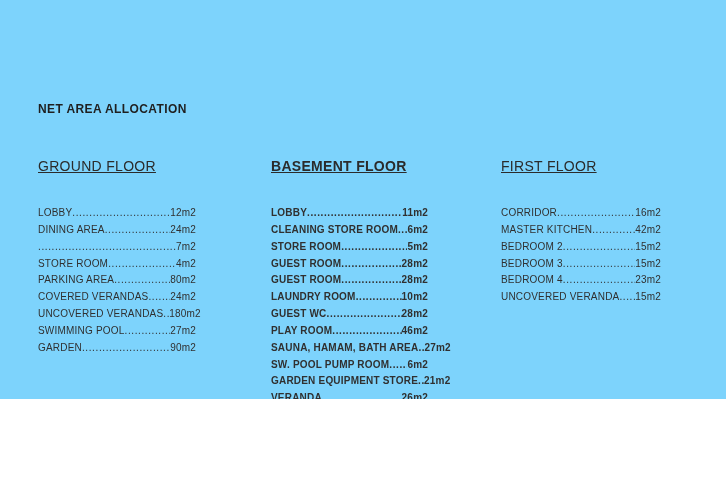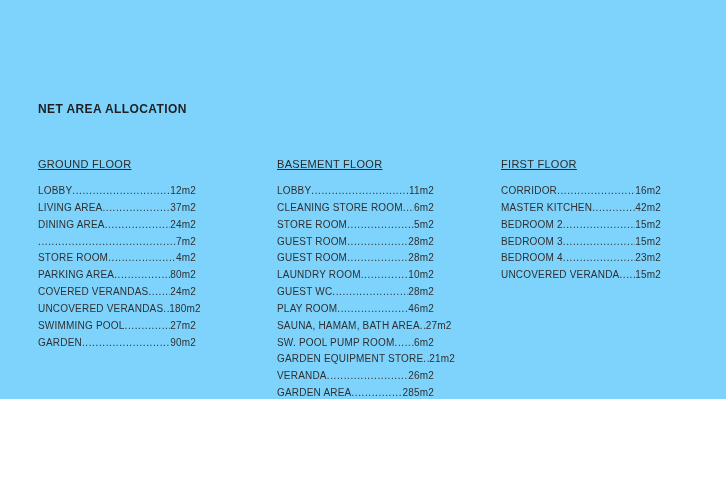--- a/index.html
+++ b/index.html
@@ -18,28 +18,28 @@
     font-weight:bold;
     letter-spacing:0.4px;
     color:#1f1f1f;
   }
   .col{
     position:absolute;
     top:158px;
     font-size:10px;
   }
   .col-ground{left:38px;width:158px;}
-  .col-basement{left:277px;width:157px;}
+  .col-basement{left:271px;width:157px;font-weight:bold;}
   .col-first{left:501px;width:160px;}
   .col-header{
     text-decoration:underline;
-    font-size:11px;
+    font-size:14px;
     letter-spacing:0.3px;
     color:#2b2b2b;
-    margin-bottom:13px;
+    margin-bottom:31px;
   }
   .rows{width:100%;}
   .row{
     display:flex;
     align-items:center;
     height:16.85px;
     line-height:16.85px;
     font-size:10px;
     color:#303030;
     letter-spacing:0.2px;
@@ -65,25 +65,20 @@
 
   <div class="col col-ground">
     <div class="col-header">GROUND FLOOR</div>
     <div class="rows">
         <div class="row">
           <span class="label">LOBBY</span>
           <span class="dots"></span>
           <span class="value">12m2</span>
         </div>
         <div class="row">
-          <span class="label">LIVING AREA</span>
-          <span class="dots"></span>
-          <span class="value">37m2</span>
-        </div>
-        <div class="row">
           <span class="label">DINING AREA</span>
           <span class="dots"></span>
           <span class="value">24m2</span>
         </div>
         <div class="row">
           <span class="dots"></span>
           <span class="value">7m2</span>
         </div>
         <div class="row">
           <span class="label">STORE ROOM</span>

